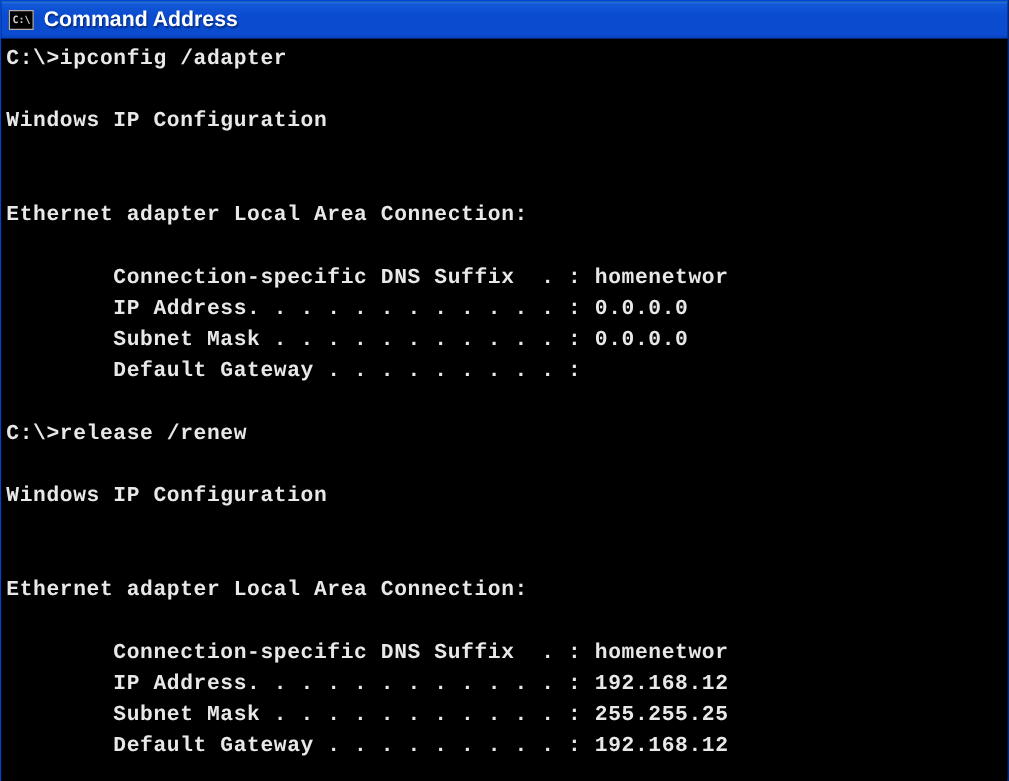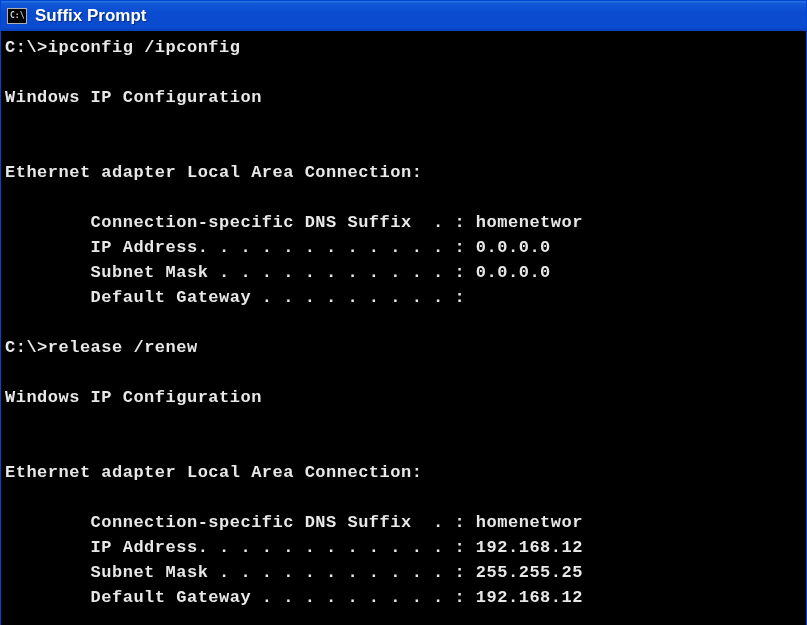--- a/index.html
+++ b/index.html
@@ -63,23 +63,23 @@
   @keyframes blink { 50% { opacity: 0; } }
 </style>
 </head>
 <body>
 
 <div class="window">
   <div class="titlebar">
     <div class="icon-wrap">
         <span>C:\</span>
       </div>
-    <span>Suffix Prompt</span>
+    <span>Command Address</span>
   </div>
-  <div class="terminal"><span>C:\&gt;</span><span>ipconfig /ipconfig</span>
+  <div class="terminal"><span>C:\&gt;</span><span>ipconfig /adapter</span>
 <span></span>
 <span>Windows IP Configuration</span>
 <span></span>
 <span></span>
 <span>Ethernet adapter Local Area Connection:</span>
 <span></span>
 <span>        Connection-specific DNS Suffix  . : homenetwor</span>
 <span>        IP Address. . . . . . . . . . . . : 0.0.0.0</span>
 <span>        Subnet Mask . . . . . . . . . . . : 0.0.0.0</span>
 <span>        Default Gateway . . . . . . . . . :</span>

